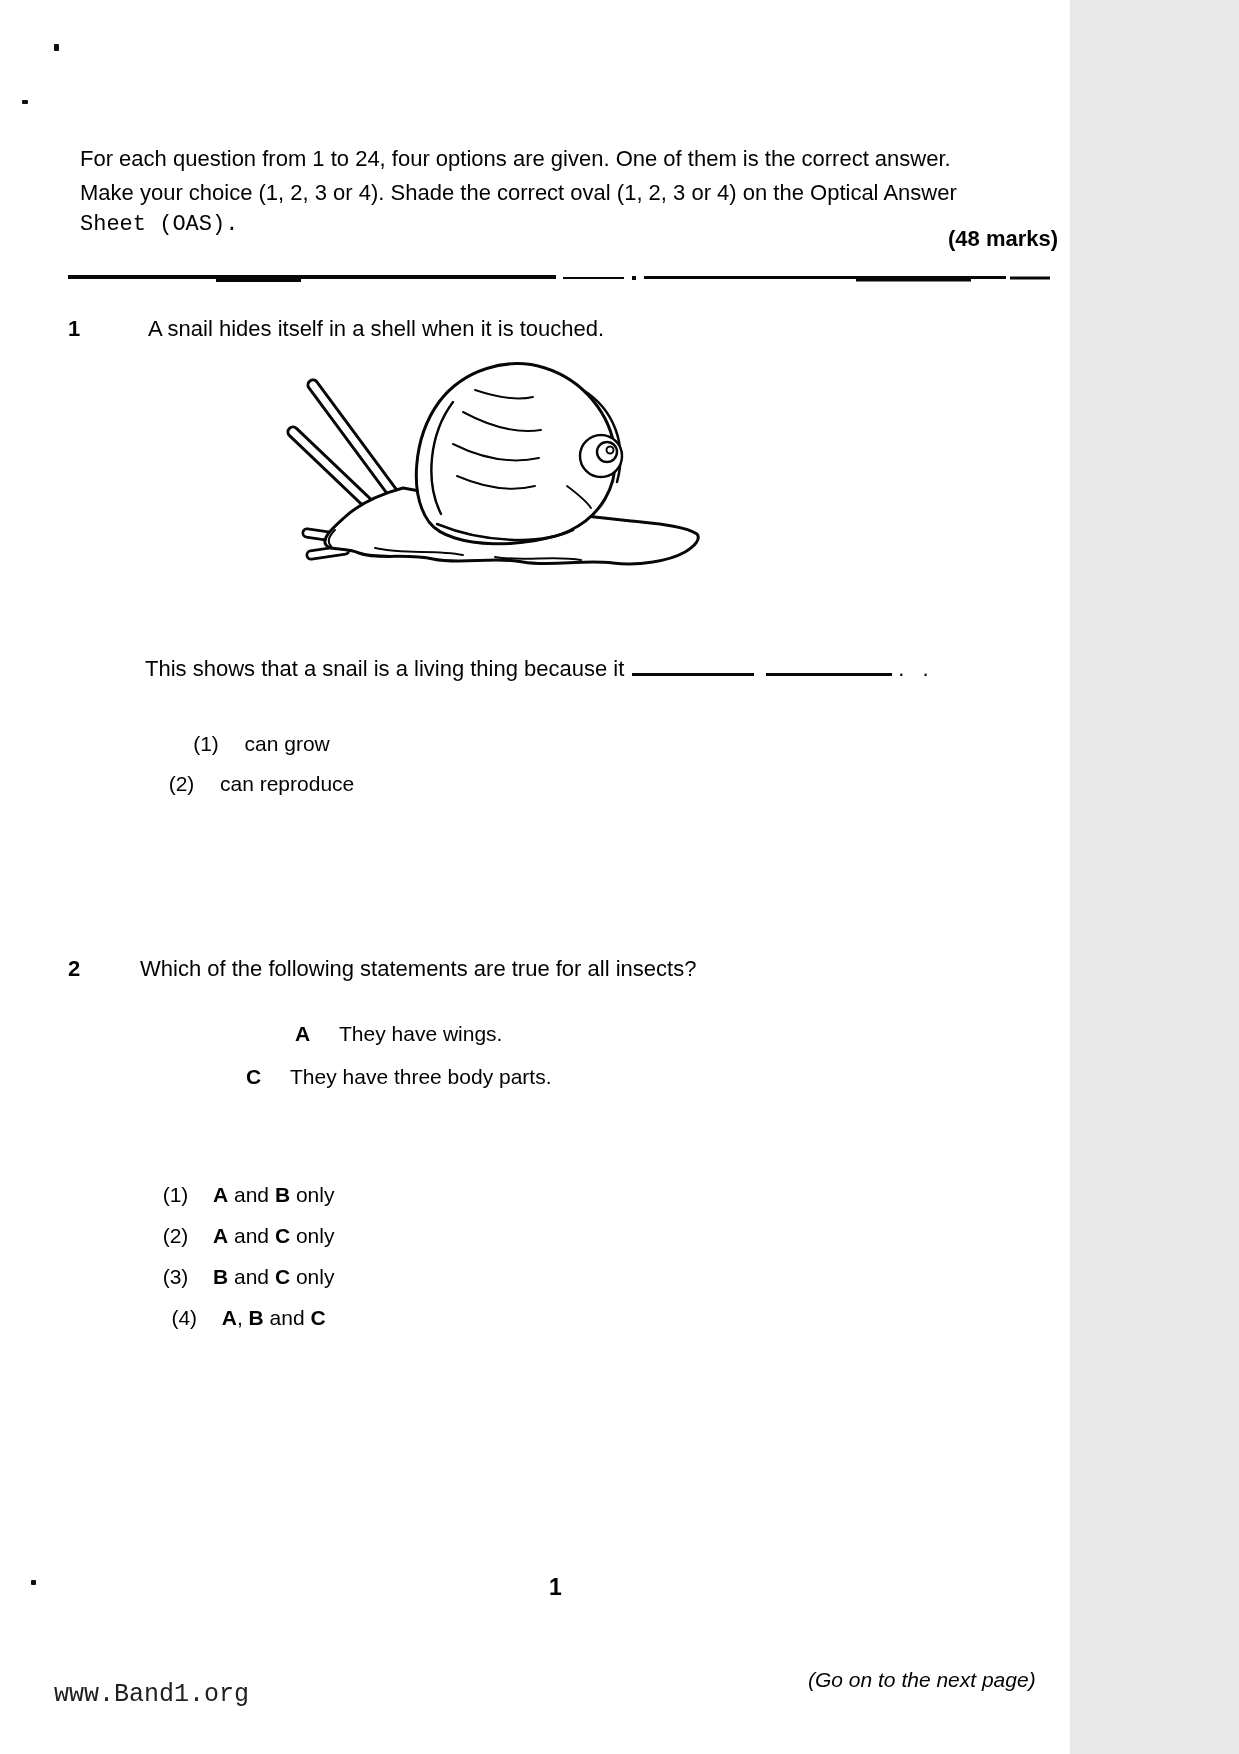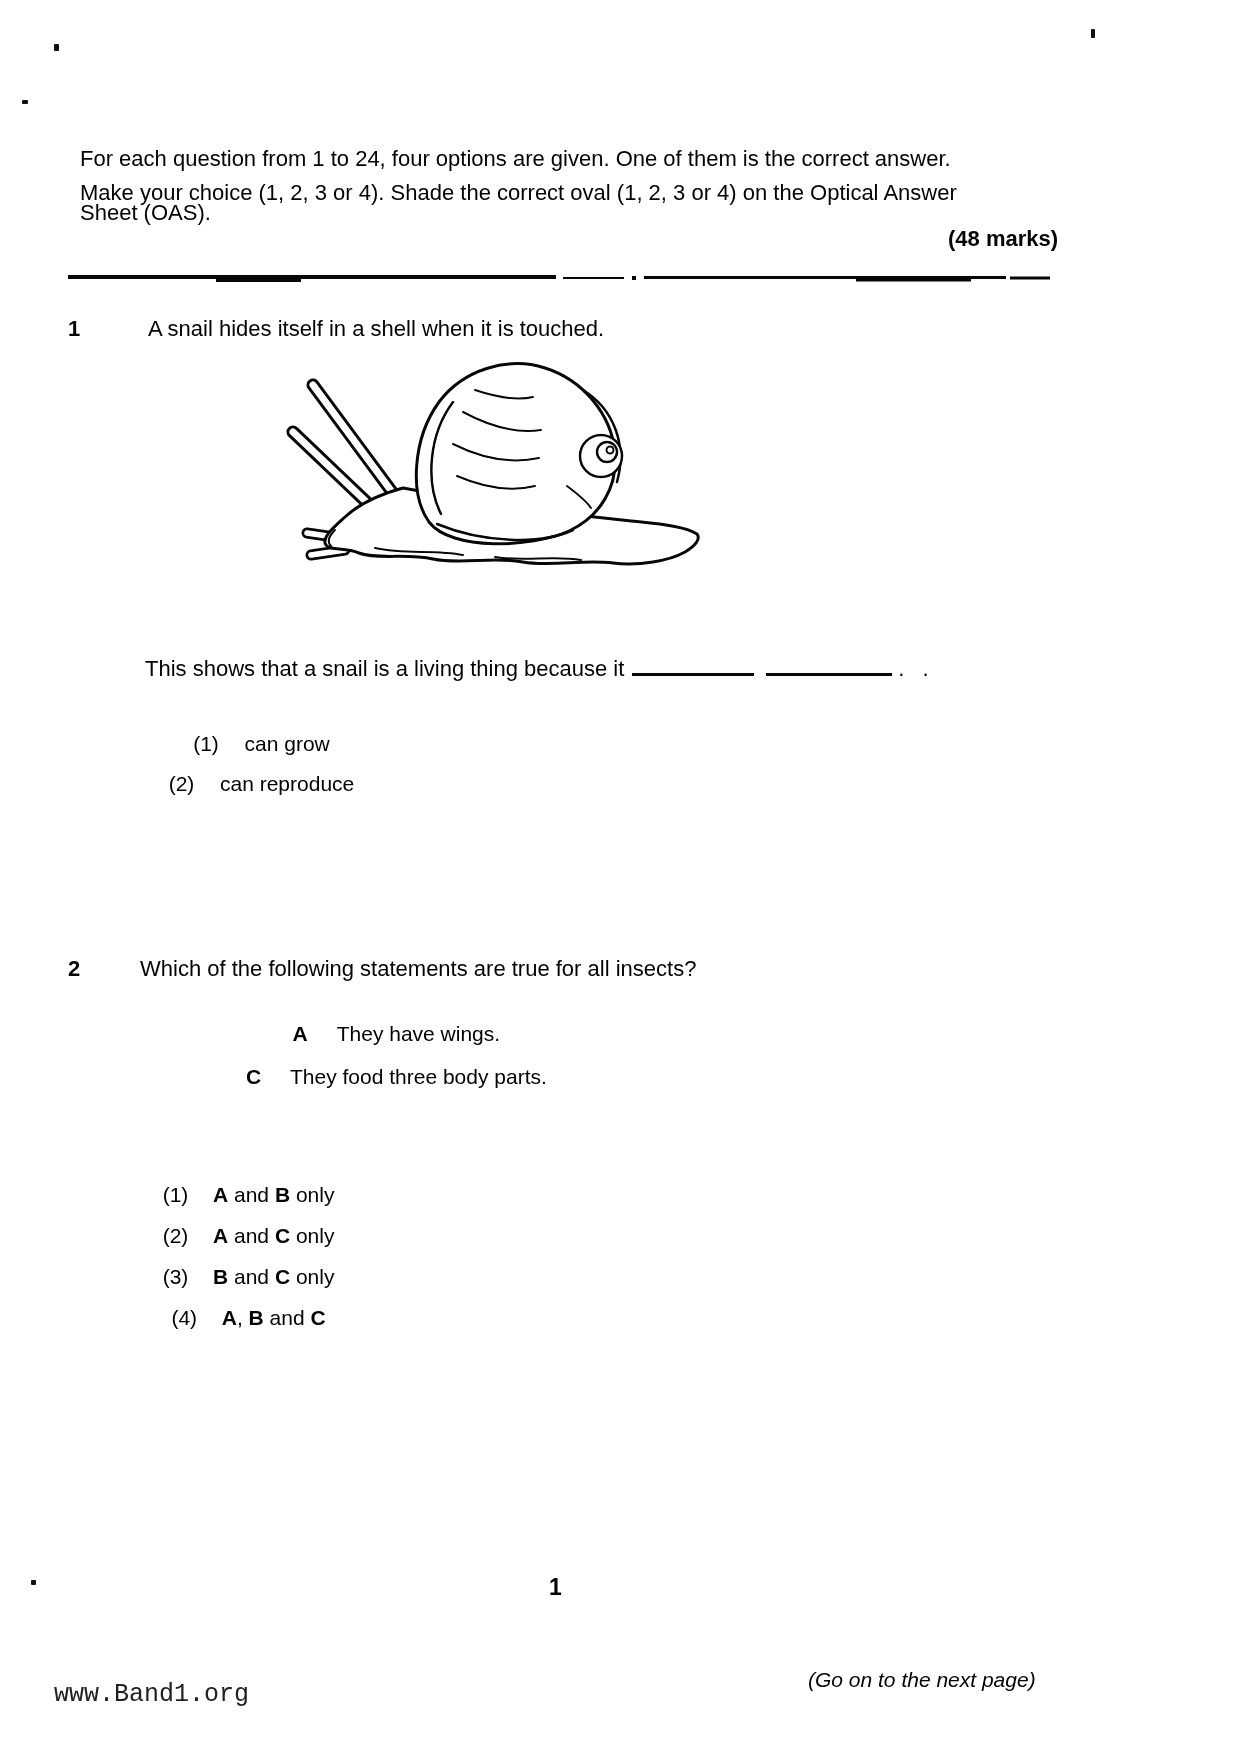--- a/index.html
+++ b/index.html
@@ -1,23 +1,23 @@
 <!DOCTYPE html>
 <html><head>
 <meta charset="utf-8">
 <style>
   html,body{margin:0;padding:0;background:#e8e8e8;}
   .page{
-    position:relative;width:1239px;height:1754px;background:#ffffff;
+    position:relative;width:1070px;height:1754px;background:#ffffff;
     font-family:"Liberation Sans",sans-serif;color:#101010;overflow:hidden;
   }
   .scan{position:absolute;inset:0;filter:blur(0.3px) contrast(1.12);}
   
   .hline{position:absolute;left:80px;font-size:22px;white-space:nowrap;}
-  #hl0{top:146px;} #hl1{top:180px;} #hl2{top:200px;}
+  #hl0{top:146px;} #hl1{top:180px;} #hl2{top:212px;font-family:Liberation Mono, monospace;}
   .marks{position:absolute;top:226px;left:948px;font-size:22px;font-weight:bold;}
   .divider{position:absolute;left:66px;top:272px;}
   
   .qnum{position:absolute;font-size:22px;font-weight:bold;}
   .qtext{position:absolute;font-size:22px;white-space:nowrap;}
   #q1num{left:68px;top:316px;} #q1text{left:148px;top:316px;}
   #q2num{left:68px;top:956px;} #q2text{left:140px;top:956px;}
   
   .snail{position:absolute;left:283px;top:352px;}
   
@@ -127,21 +127,21 @@
     </div>
 
     <div class="qnum" id="q2num">2</div>
     <div class="qtext" id="q2text">Which of the following statements are true for all insects?</div>
 
     <div class="list" id="q2stmts">
       <div class="row">
         <span class="lab">A</span><span>They have wings.</span>
       </div>
       <div class="row">
-        <span class="lab">C</span><span>They food three body parts.</span>
+        <span class="lab">C</span><span>They have three body parts.</span>
       </div>
     </div>
 
     <div class="list" id="q2opts">
       <div class="row">
         <span class="lab">(1)</span><span><b>A</b> and <b>B</b> only</span>
       </div>
       <div class="row">
         <span class="lab">(2)</span><span><b>A</b> and <b>C</b> only</span>
       </div>

